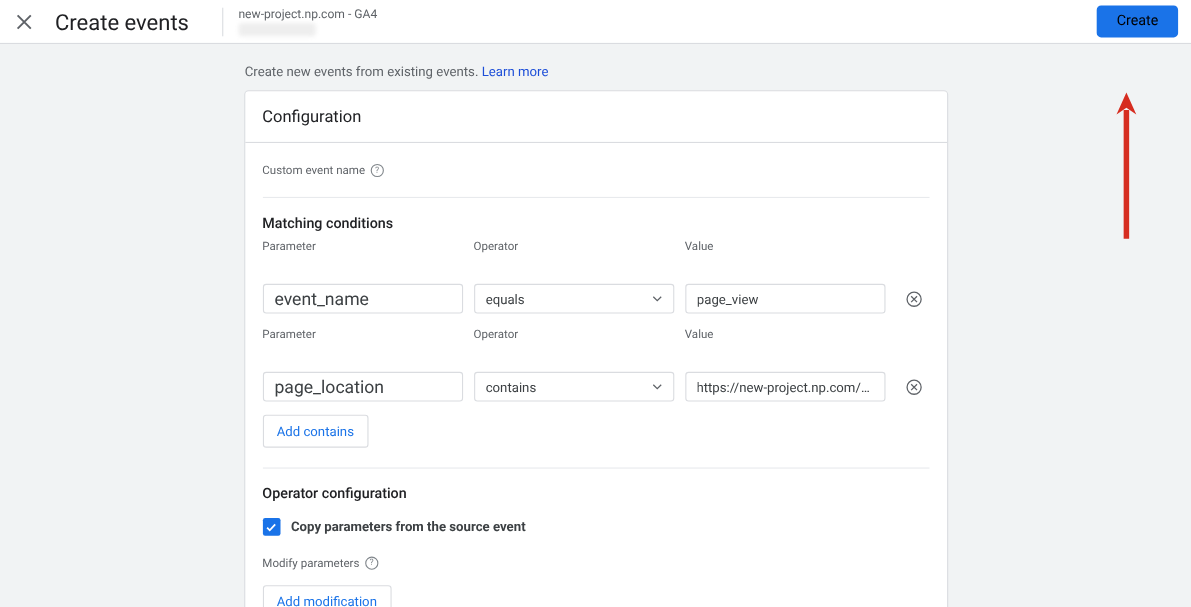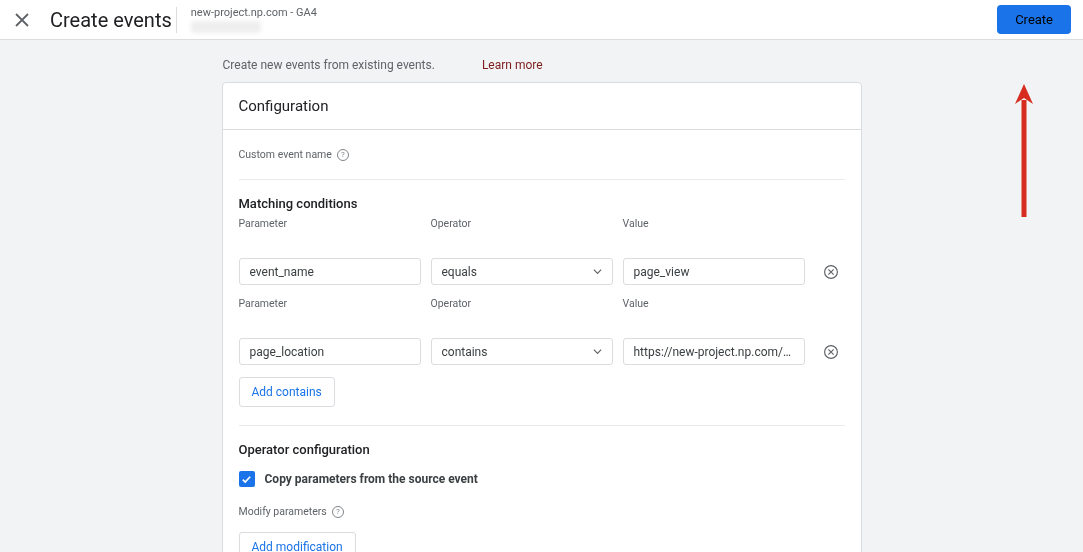--- a/index.html
+++ b/index.html
@@ -1,43 +1,43 @@
 <!DOCTYPE html>
 <html><head>
   <meta charset="utf-8">
   <style>
     * { box-sizing: border-box; margin: 0; padding: 0; }
     body { font-family: Roboto, Arial, sans-serif; background: #f1f3f4; color: #202124; font-size: 13px; }
     .topbar { background: #fff; height: 40px; display: flex; align-items: center; padding: 0 12px; border-bottom: 1px solid #dadce0; }
     .close-x { width: 20px; height: 20px; display: flex; align-items: center; justify-content: center; color: #5f6368; cursor: pointer; margin-right: 18px; }
     .close-x svg { width: 14px; height: 14px; }
-    .title { font-size: 20px; color: #202124; margin-right: 4px; }
+    .title { font-size: 20px; color: #202124; margin-right: 30px; }
     .vsep { width: 1px; height: 26px; background: #dadce0; margin-right: 14px; }
     .proj-wrap { display: flex; flex-direction: column; line-height: 1.2; }
     .proj-name { font-size: 11px; color: #5f6368; }
     .proj-blur { width: 70px; height: 12px; background: #eee; filter: blur(2px); border-radius: 3px; margin-top: 2px; }
     .spacer { flex: 1; }
     .btn-primary { background: #1a73e8; color: #000000; border: none; border-radius: 4px; padding: 7px 18px; font-size: 13px; cursor: pointer; font-family: inherit; }
     .page-wrap { display: flex; justify-content: center; padding-top: 18px; position: relative; }
     .content-col { width: 640px; }
     .intro { font-size: 12px; color: #5f6368; margin-bottom: 10px; margin-left: 1px; }
-    .intro a { color: #7f1d1d; text-decoration: none; cursor: pointer; margin-left: 44px; }
+    .intro a { color: #1d4ed8; text-decoration: none; cursor: pointer; }
     .card { background: #fff; border: 1px solid #dadce0; border-radius: 4px; }
     .card-head { padding: 14px 16px; border-bottom: 1px solid #dadce0; font-size: 15px; color: #202124; }
     .card-body { padding: 18px 16px 22px; }
     .fld-label { font-size: 10.5px; color: #5f6368; display: flex; align-items: center; gap: 5px; margin-bottom: 6px; }
     .help-ic { width: 12px; height: 12px; border: 1px solid #80868b; border-radius: 50%; display: inline-flex; align-items: center; justify-content: center; font-size: 8px; color: #80868b; }
     .txt-input { width: 292px; height: 27px; border: 1px solid #dadce0; border-radius: 3px; padding: 0 10px; font-size: 12px; color: #3c4043; font-family: inherit; outline: none; }
     .hsep { height: 1px; background: #e8eaed; margin: 18px 0 16px; }
     .section-h { font-size: 13px; font-weight: 500; color: #202124; margin-bottom: 6px; }
     .section-sub { font-size: 11px; color: #5f6368; margin-bottom: 14px; }
     .cond-row { display: flex; align-items: flex-end; gap: 10px; margin-bottom: 12px; }
     .cond-col { display: flex; flex-direction: column; gap: 24px; }
     .cond-col .fld-label { margin-bottom: 4px; }
-    .param-in { width: 182px; height: 27px; border: 1px solid #dadce0; border-radius: 3px; padding: 0 10px; font-size: 12px; color: #3c4043; font-family: inherit; outline: none; }
+    .param-in { width: 182px; height: 27px; border: 1px solid #dadce0; border-radius: 3px; padding: 0 10px; font-size: 16px; color: #3c4043; font-family: inherit; outline: none; }
     .op-sel { width: 182px; height: 27px; border: 1px solid #dadce0; border-radius: 3px; padding: 0 10px; font-size: 12px; color: #3c4043; display: flex; align-items: center; justify-content: space-between; cursor: pointer; text-align: center; }
     .op-sel svg { width: 9px; height: 9px; color: #5f6368; }
     .val-in { width: 182px; height: 27px; border: 1px solid #dadce0; border-radius: 3px; padding: 0 10px; font-size: 12px; color: #3c4043; font-family: inherit; outline: none; overflow: hidden; text-overflow: ellipsis; }
     .remove-btn { width: 20px; height: 20px; display: flex; align-items: center; justify-content: center; cursor: pointer; color: #5f6368; margin-bottom: 3px; margin-left: 6px; }
     .remove-btn svg { width: 16px; height: 16px; }
     .btn-outline { border: 1px solid #dadce0; background: #fff; color: #1a73e8; font-size: 12px; padding: 7px 12px; border-radius: 3px; cursor: pointer; font-family: inherit; }
     .chk-row { display: flex; align-items: center; gap: 10px; margin-top: 14px; margin-bottom: 18px; font-weight: bold; }
     .chk { width: 16px; height: 16px; background: #1a73e8; border-radius: 2px; display: flex; align-items: center; justify-content: center; cursor: pointer; }
     .chk svg { width: 11px; height: 11px; color: #fff; }
     .chk-label { font-size: 12px; color: #3c4043; }

